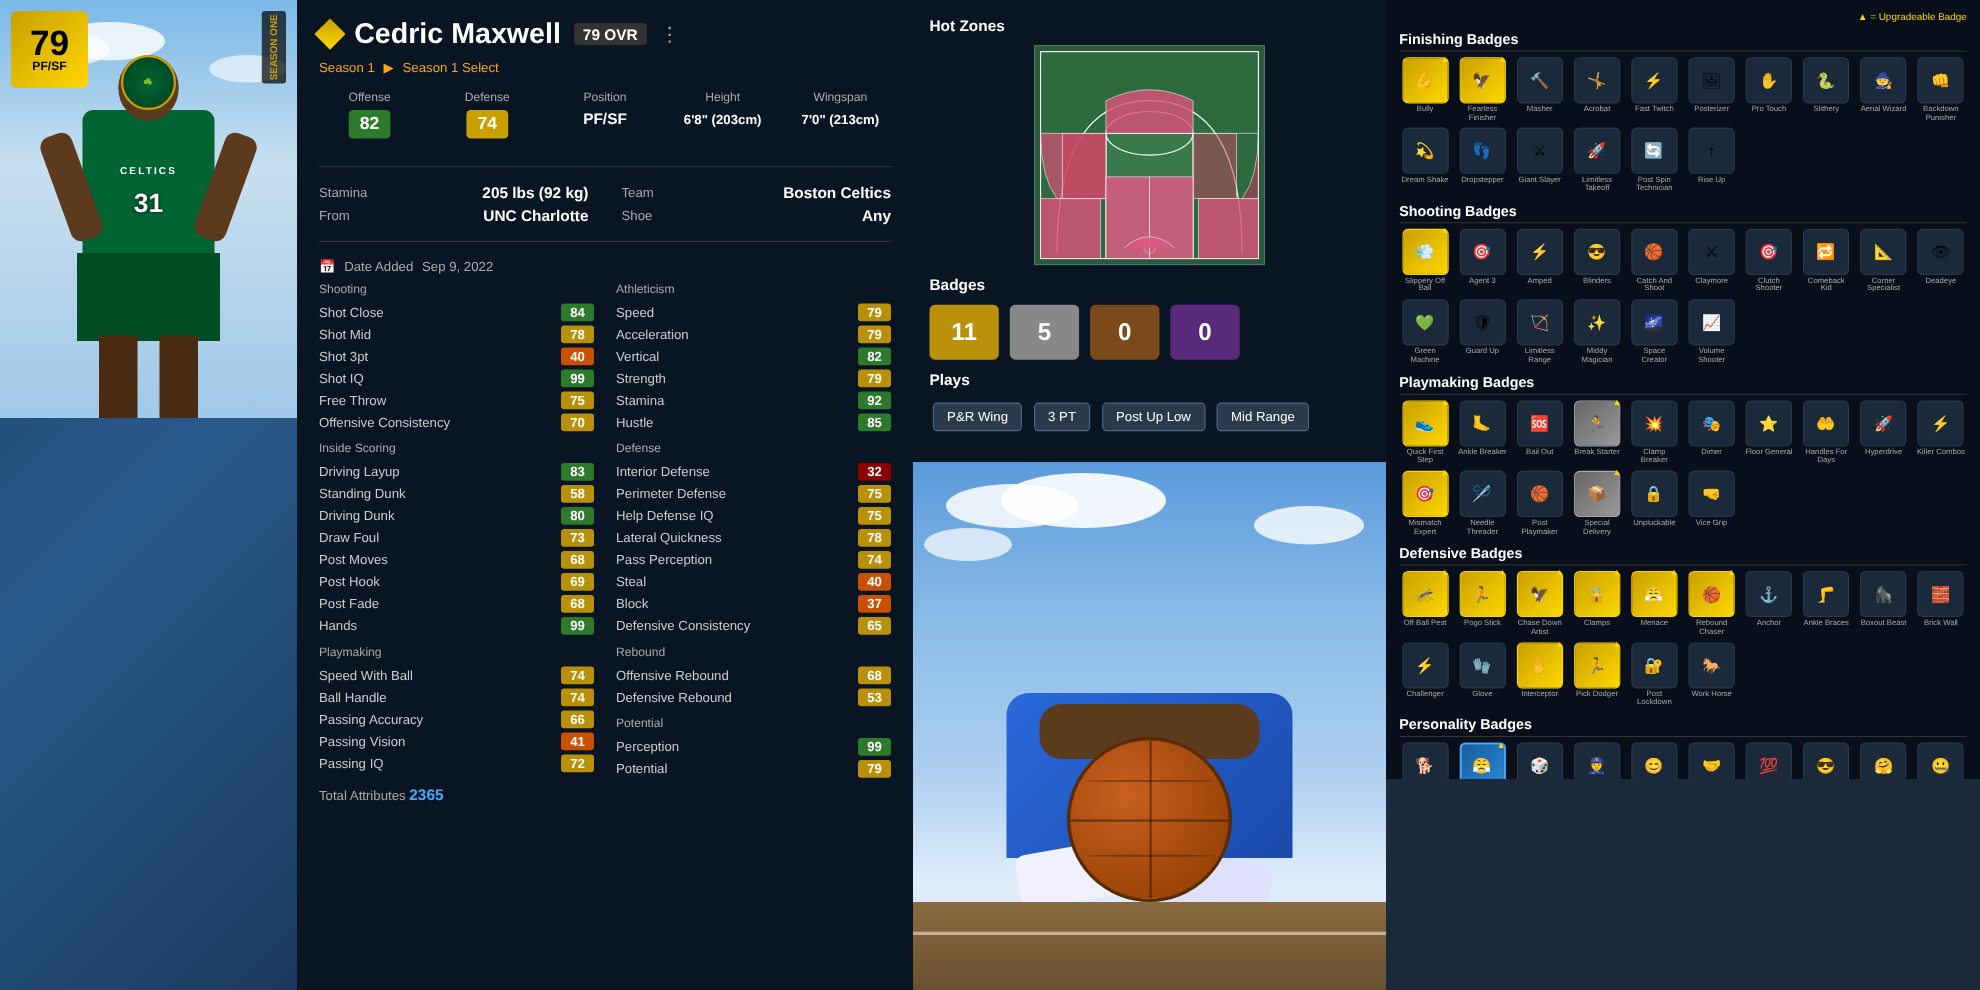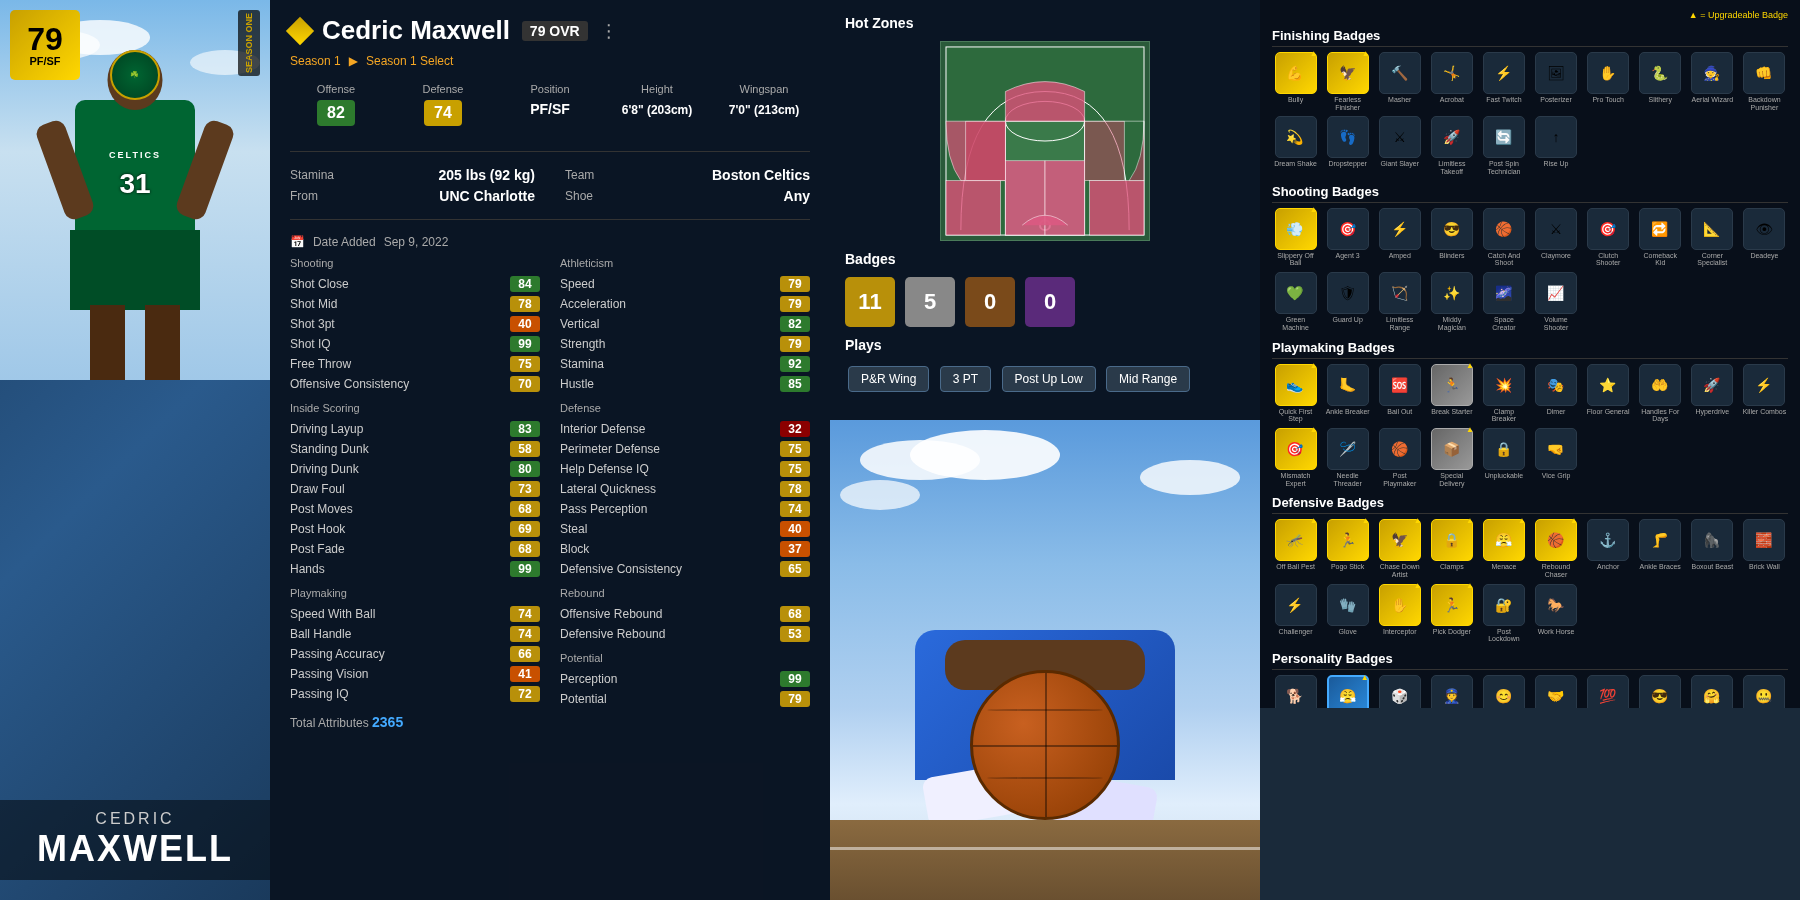--- a/index.html
+++ b/index.html
@@ -264,21 +264,21 @@
     
     .badges-summary {
       display: flex;
       gap: 10px;
       margin-top: 10px;
     }
     .badge-count {
       display: flex;
       align-items: center;
       justify-content: center;
-      width: 50px;
+      width: 63px;
       height: 50px;
       border-radius: 5px;
       font-size: 22px;
       font-weight: 900;
       color: #fff;
     }
     .bc-gold { background: #b8900a; }
     .bc-silver { background: #888; }
     .bc-bronze { background: #7a4a1a; }
     .bc-purple { background: #5a2a7a; }
@@ -410,45 +410,41 @@
         <div style="position:absolute;inset:0;background:linear-gradient(180deg,#7ab8e8 0%,#c8e0f0 40%,#a0c8e8 100%);"></div>
 
         <div style="position:absolute;top:30px;left:20px;width:80px;height:30px;background:rgba(255,255,255,0.7);border-radius:50%;"></div>
         <div style="position:absolute;top:20px;left:50px;width:100px;height:35px;background:rgba(255,255,255,0.8);border-radius:50%;"></div>
         <div style="position:absolute;top:50px;right:10px;width:70px;height:25px;background:rgba(255,255,255,0.6);border-radius:50%;"></div>
 
         <div style="position:absolute;bottom:0;left:50%;transform:translateX(-50%);width:180px;height:340px;">
 
           <div style="position:absolute;bottom:100px;left:30px;width:120px;height:180px;background:#006532;border-radius:10px 10px 0 0;"></div>
 
-          <div style="position:absolute;bottom:180px;left:50%;transform:translateX(-50%);font-size:28px;font-weight:900;color:#fff;text-shadow:0 0 3px #000;">31</div>
+          <div style="position:absolute;bottom:180px;left:50%;transform:translateX(-50%);font-size:24px;font-weight:900;color:#fff;text-shadow:0 0 3px #000;">31</div>
 
           <div style="position:absolute;bottom:220px;left:50%;transform:translateX(-50%);font-size:9px;font-weight:900;color:#fff;white-space:nowrap;letter-spacing:2px;">CELTICS</div>
 
           <div style="position:absolute;bottom:270px;left:50%;transform:translateX(-50%);width:55px;height:60px;background:#5c3a1e;border-radius:50%;"></div>
 
           <div style="position:absolute;bottom:70px;left:25px;width:130px;height:80px;background:#004d26;"></div>
 
           <div style="position:absolute;bottom:0;left:45px;width:35px;height:75px;background:#4a2a10;"></div>
           <div style="position:absolute;bottom:0;left:100px;width:35px;height:75px;background:#4a2a10;"></div>
 
           <div style="position:absolute;bottom:160px;left:5px;width:30px;height:100px;background:#5c3a1e;border-radius:10px;transform:rotate(-20deg);"></div>
           <div style="position:absolute;bottom:160px;right:5px;width:30px;height:100px;background:#5c3a1e;border-radius:10px;transform:rotate(20deg);"></div>
         </div>
 
         <div class="team-logo" style="position:absolute;bottom:280px;left:50%;transform:translateX(-50%);width:50px;height:50px;background:radial-gradient(#006532,#004020);border-radius:50%;border:2px solid #c8a000;display:flex;align-items:center;justify-content:center;">
           <span style="font-size:7px;color:#fff;font-weight:700;text-align:center;padding:2px;">☘️</span>
         </div>
       </div>
     </div>
 
-    <div class="player-name-card" style="position:absolute;bottom:20px;left:0;right:0;text-align:center;background:rgba(0,0,0,0.5);padding:10px 0;">
-      <div class="player-firstname">CEDRIC</div>
-      <div class="player-lastname">MAXWELL</div>
-    </div>
   </div>
 </div>
 
 <div id="middle-panel">
   <div class="player-header">
     <div class="header-diamond"></div>
     <span class="player-name-header">Cedric Maxwell</span>
     <span class="ovr-badge">79 OVR</span>
     <span style="color:#aaa;cursor:pointer;font-size:18px;">⋮</span>
   </div>

